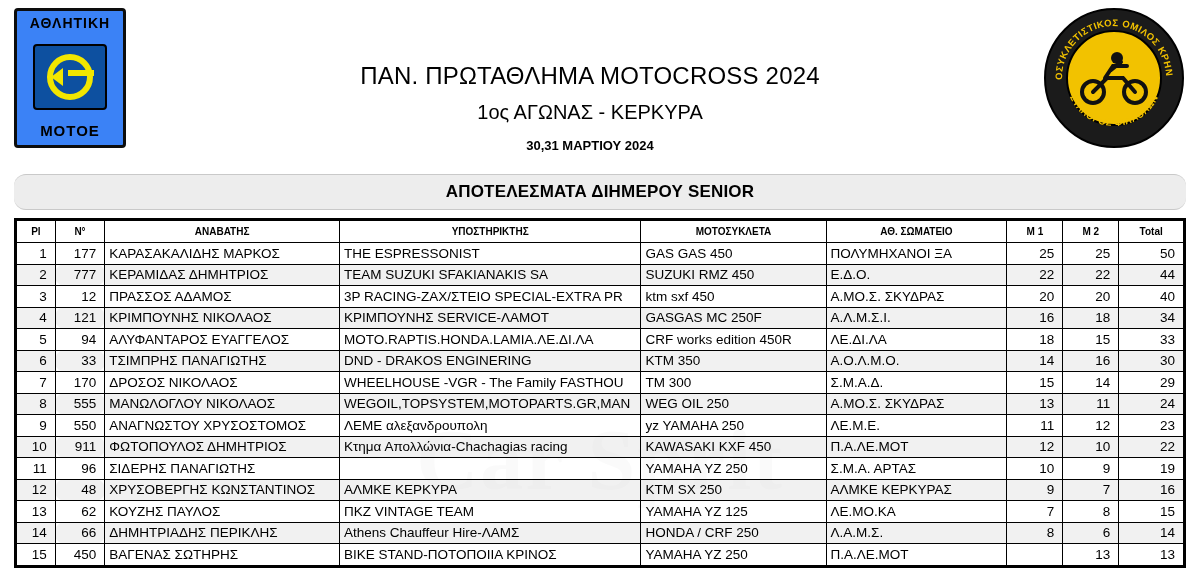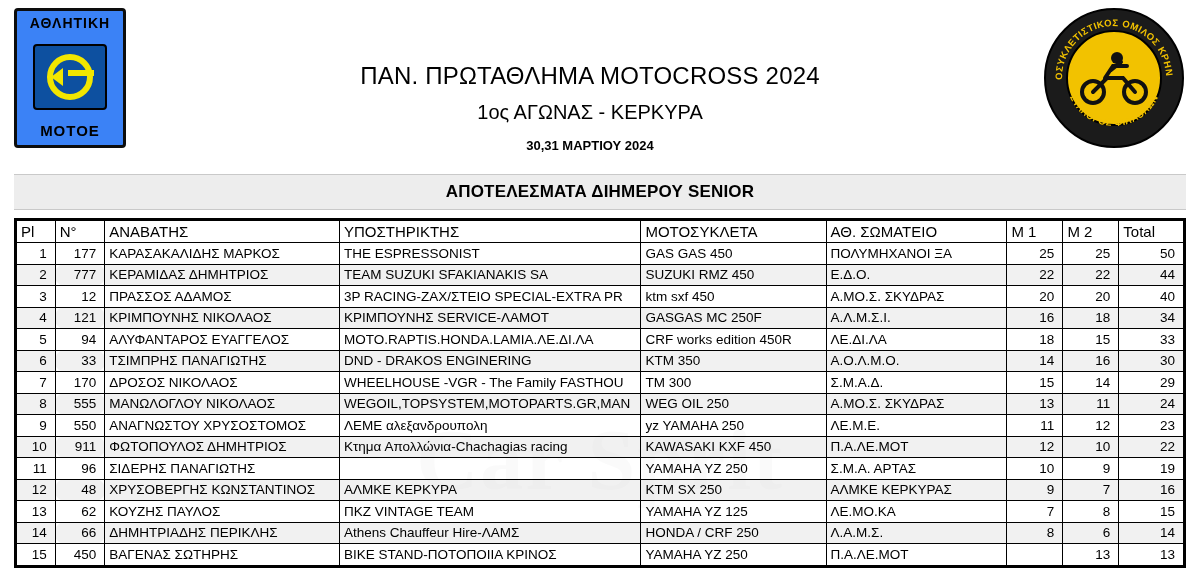--- a/index.html
+++ b/index.html
@@ -126,20 +126,21 @@
   .section-bar {
     position: relative;
     margin: 4px 14px 0 14px;
     height: 34px;
     background: #ededed;
     border-top: 1px solid #c9c9c9;
     border-bottom: 1px solid #c9c9c9;
     display: flex;
     align-items: center;
     justify-content: center;
+    border-radius: 12px;
   }
   .section-bar .label {
     font-size: 17px;
     font-weight: bold;
     letter-spacing: 0.2px;
   }
 
   
   .watermark {
     position: absolute;
@@ -174,23 +175,23 @@
   th, td {
     border: 1px solid #000;
     font-size: 13.5px;
     height: 20.5px;
     padding: 0 4px;
     white-space: nowrap;
     overflow: hidden;
     background: transparent;
   }
   thead th {
-    font-weight: normal;
-    text-align: left;
-    font-size: 15px;
+    font-weight: bold;
+    text-align: center;
+    font-size: 10px;
     height: 21px;
   }
   tbody tr.even td { background: rgba(238,238,238,0.85); }
   tbody tr.odd td  { background: rgba(255,255,255,0.78); }
 
   td.c-pl    { text-align: right; padding-right: 8px; }
   td.c-num   { text-align: right; padding-right: 8px; border-radius: 10px; }
   td.c-rider { text-align: left; }
   td.c-team  { text-align: left; }
   td.c-bike  { text-align: left; }

